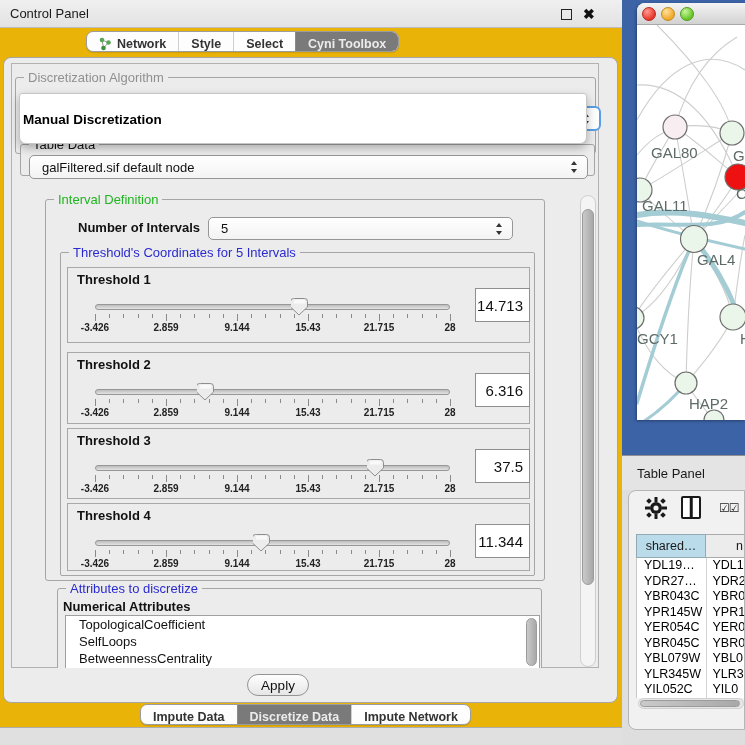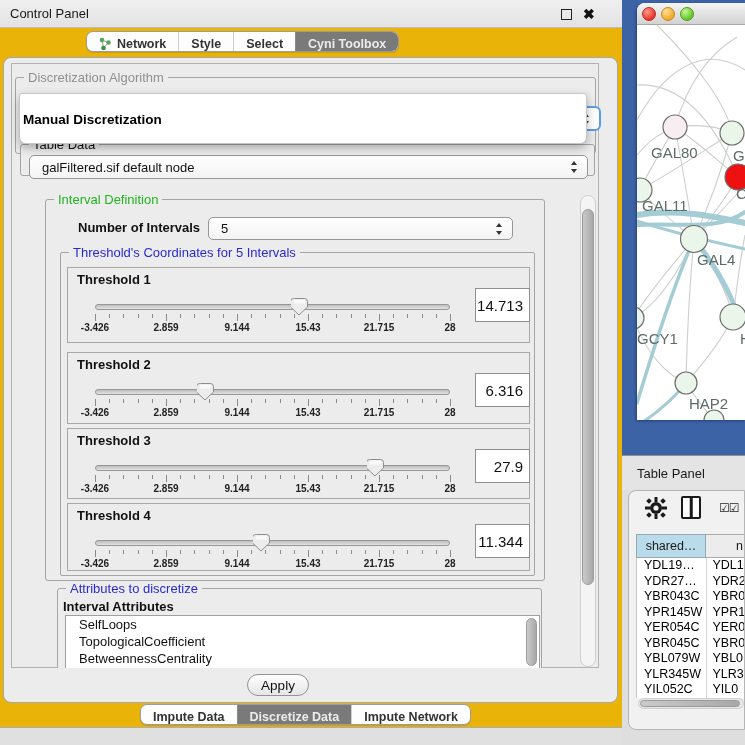--- a/index.html
+++ b/index.html
@@ -279,21 +279,21 @@
                   <div class="abs tlab" style="left:5.0px;top:54px">-3.426</div>
                   <div class="abs tlab" style="left:76.0px;top:54px">2.859</div>
                   <div class="abs tlab" style="left:147.0px;top:54px">9.144</div>
                   <div class="abs tlab" style="left:218.0px;top:54px">15.43</div>
                   <div class="abs tlab" style="left:289.0px;top:54px">21.715</div>
                   <div class="abs tlab" style="left:360.0px;top:54px">28</div>
                   <div class="abs" style="left:298.9px;top:29px"><svg width="17" height="19">
                       <path d="M3.5,1.5 h10 a3,3 0 0 1 3,3 v5.5 l-8.5,8 -8.5,-8 v-5.5 a3,3 0 0 1 3,-3 z" fill="#ececec" stroke="#8d8d8d"></path>
                       <path d="M4.8,2.8 h7.4 a2,2 0 0 1 2,2 v1.7 h-11.4 v-1.7 a2,2 0 0 1 2,-2 z" fill="#f9f9f9"></path>
                     </svg></div>
-                  <div class="abs vbox" style="left:407px;top:20px">27.9</div>
+                  <div class="abs vbox" style="left:407px;top:20px">37.5</div>
                 </div>
                 <div class="abs tbox" style="left: 6px; top: 250px; width: 463px; height: 68px;">
                   <div class="abs ttitle" style="left:9px;top:4px">Threshold 4</div>
                   <div class="abs track" style="left:27px;top:36px;width:355px"></div>
                   <div class="abs tick" style="left:27.0px;top:46px;height:7px"></div>
                   <div class="abs tick" style="left:41.2px;top:46px;height:4px"></div>
                   <div class="abs tick" style="left:55.4px;top:46px;height:4px"></div>
                   <div class="abs tick" style="left:69.6px;top:46px;height:4px"></div>
                   <div class="abs tick" style="left:83.8px;top:46px;height:4px"></div>
                   <div class="abs tick" style="left:98.0px;top:46px;height:7px"></div>
@@ -328,24 +328,24 @@
                       <path d="M4.8,2.8 h7.4 a2,2 0 0 1 2,2 v1.7 h-11.4 v-1.7 a2,2 0 0 1 2,-2 z" fill="#f9f9f9"></path>
                     </svg></div>
                   <div class="abs vbox" style="left:407px;top:20px">11.344</div>
                 </div>
               </div>
           </div>
         </div>
 
         <div class="abs group" style="left:45px;top:394px;width:485px;height:95px">
           <div class="gtitle" style="color:#2a2ad0">Attributes to discretize</div>
-          <div class="abs ttitle" style="left:5px;top:10px">Interval Attributes</div>
+          <div class="abs ttitle" style="left:5px;top:10px">Numerical Attributes</div>
           <div class="abs listpanel" style="left:7px;top:26px;width:475px;height:60px">
+              <div class="litem">TopologicalCoefficient</div>
               <div class="litem">SelfLoops</div>
-              <div class="litem">TopologicalCoefficient</div>
               <div class="litem">BetweennessCentrality</div>
             </div>
           <div class="abs sb-thumb" style="left:468px;top:29px;width:11px;height:48px"></div>
         </div>
       </div>
 
       <div class="abs vsb-track" style="left:568px;top:131px;width:16px;height:472px"></div>
       <div class="abs sb-thumb" style="left:570px;top:145px;width:12px;height:376px"></div>
 
       <div class="abs popup">

